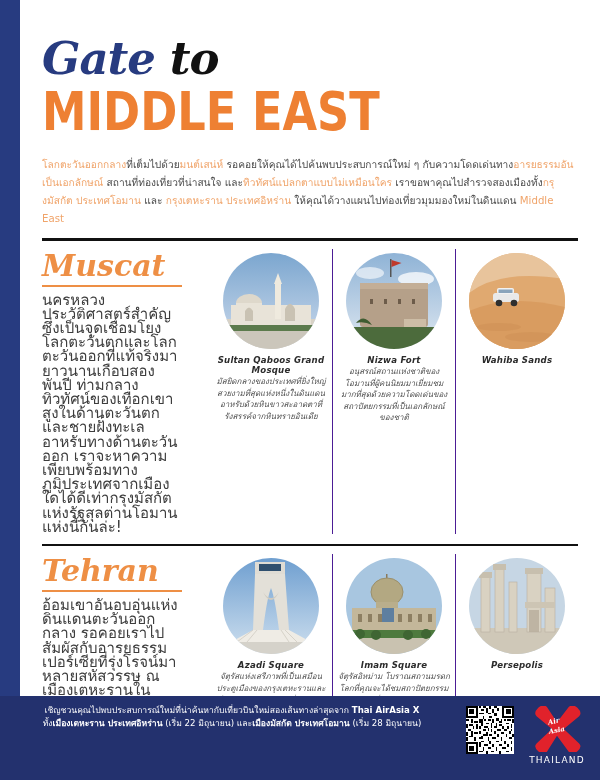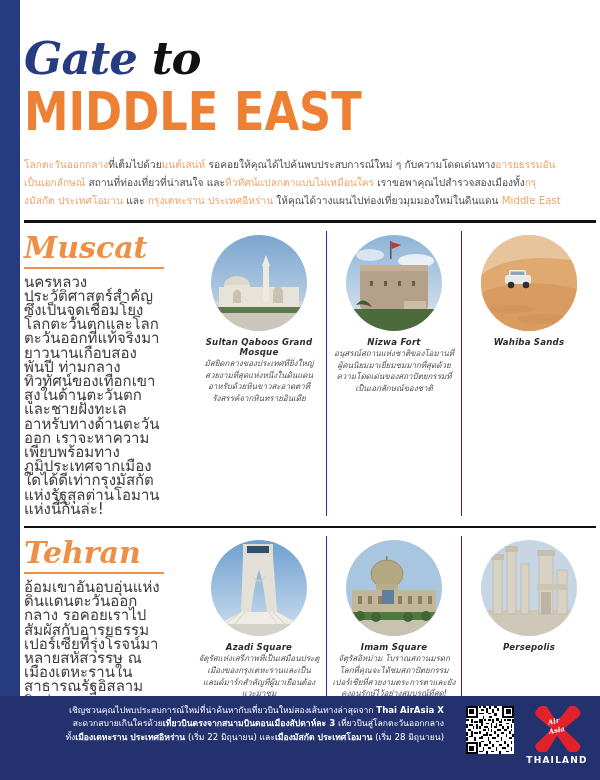--- a/index.html
+++ b/index.html
@@ -14,21 +14,21 @@
   
   .left-bar {
     position: absolute; left: 0; top: 0;
     width: 20px; height: 780px;
     background: #273b80;
   }
 
   .content {
     position: absolute; left: 20px; top: 0;
     width: 580px; height: 780px;
-    padding: 0 4px;
+    padding: 0 22px;
   }
 
   
   .masthead { padding-top: 36px; }
   .title-gate {
     font-family: "DejaVu Serif", "Liberation Serif", serif;
     font-style: italic; font-weight: bold;
     font-size: 45px; line-height: 46px;
     letter-spacing: -1px;
   }
@@ -102,32 +102,32 @@
   .footer {
     position: absolute; left: 0; bottom: 0;
     width: 600px; height: 84px;
     background: #23316e;
   }
   .footer-inner {
     position: absolute; left: 20px; top: 0; right: 0; height: 84px;
     display: flex; align-items: flex-start; padding-top: 8px;
   }
   .footer-text {
-    flex: 1; text-align: right; padding-right: 22px;
+    flex: 1; text-align: center; padding-right: 22px;
     color: #ffffff; font-size: 8.6px; line-height: 13.4px;
   }
   .footer-text b { font-weight: bold; }
   .footer-text .ital { font-style: italic; }
   .qr { width: 48px; height: 48px; margin-top: 2px; flex: none; }
   .logo-block {
     width: 86px; flex: none; text-align: center; margin-top: 2px;
   }
   .logo-x { width: 52px; height: 46px; margin: 0 auto; display: block; }
   .logo-country {
-    color: #ffffff; font-size: 9px; font-weight: bold;
+    color: #ffffff; font-size: 9px; font-weight: normal;
     letter-spacing: 1.2px; margin-top: 3px;
   }
 </style>
 </head>
 <body>
 
 <div class="page">
 
   <div class="left-bar"></div>
 
@@ -343,21 +343,20 @@
         </div>
       </div>
     </div>
 
   </div>
 
   <div class="footer">
     <div class="footer-inner">
       <div class="footer-text">
         <div><span>เชิญชวนคุณไปพบประสบการณ์ใหม่ที่น่าค้นหากับเที่ยวบินใหม่สองเส้นทางล่าสุดจาก </span><b>Thai AirAsia X</b></div>
-        <div><span>สะดวกสบายเกินใครด้วย</span><b>เที่ยวบินตรงจากสนามบินดอนเมืองสัปดาห์ละ 3</b><span> เที่ยวบินสู่โลกตะวันออกกลาง</span></div>
         <div><span>ทั้ง</span><b>เมืองเตหะราน ประเทศอิหร่าน</b><span> (เริ่ม 22 มิถุนายน) และ</span><b>เมืองมัสกัต ประเทศโอมาน</b><span> (เริ่ม 28 มิถุนายน)</span></div>
       </div>
 
       <div class="qr">
         <svg viewBox="0 0 29 29" width="48" height="48" shape-rendering="crispEdges">
           <rect width="29" height="29" fill="#fff"></rect>
           <g fill="#000">
             <path d="M0 0h7v7h-7z"></path>
               <path d="M22 0h7v7h-7z"></path>
               <path d="M0 22h7v7h-7z"></path>

